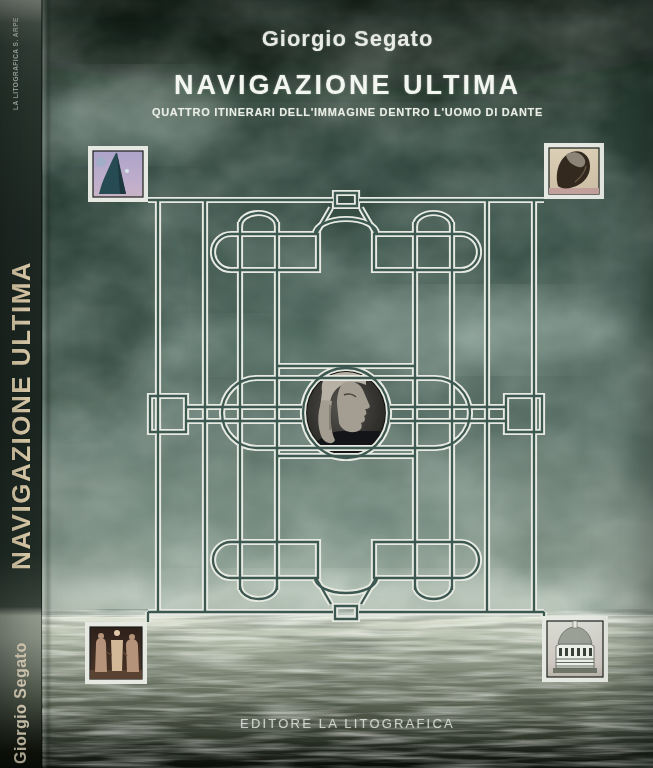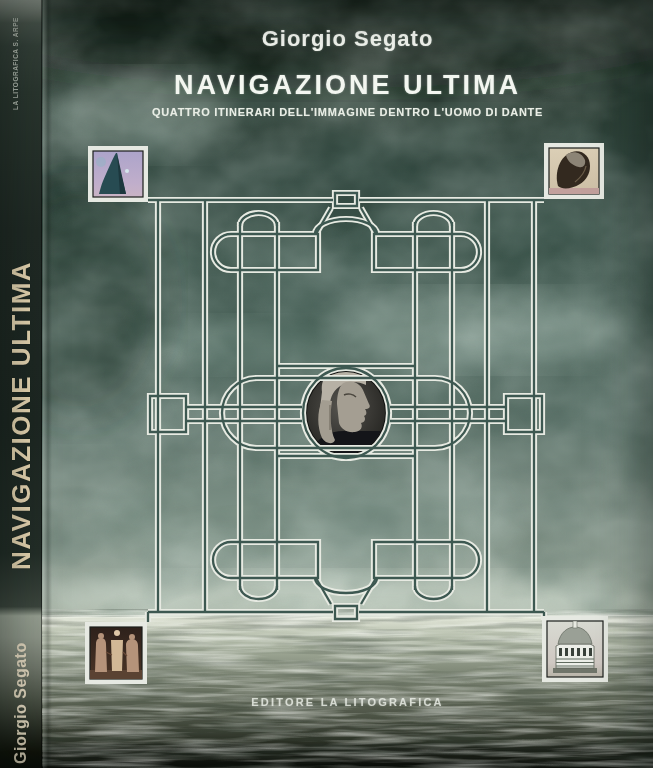--- a/index.html
+++ b/index.html
@@ -28,21 +28,21 @@
   #spine-author{left:12px;top:764px;font-size:16px;font-weight:700;
      letter-spacing:.5px;color:#e4d9c0;}
   
   .centered{position:absolute;left:42px;right:0;text-align:center;color:#f3f6f0;}
   #author-top{top:26px;font-size:22px;font-weight:700;letter-spacing:1px;
      text-shadow:0 0 2px rgba(240,255,245,.35);}
   #title{top:70px;font-size:27px;font-weight:700;letter-spacing:3px;
      text-shadow:0 0 2px rgba(240,255,245,.4);}
   #subtitle{top:106px;font-size:11px;font-weight:700;letter-spacing:.7px;
      color:#e9ede5;text-shadow:0 0 1px rgba(240,255,245,.4);}
-  #publisher{top:696px;font-size:11px;font-weight:700;letter-spacing:2.2px;
+  #publisher{top:716px;font-size:13px;font-weight:400;letter-spacing:2.2px;
      color:rgba(240,244,236,0.78);text-shadow:0 0 2px rgba(255,255,255,.25);}
   
   #vignette{position:absolute;inset:0;pointer-events:none;
     box-shadow:inset 0 0 60px rgba(5,12,9,.55);}
 </style>
 </head>
 <body>
 
 <div id="stage">
 

